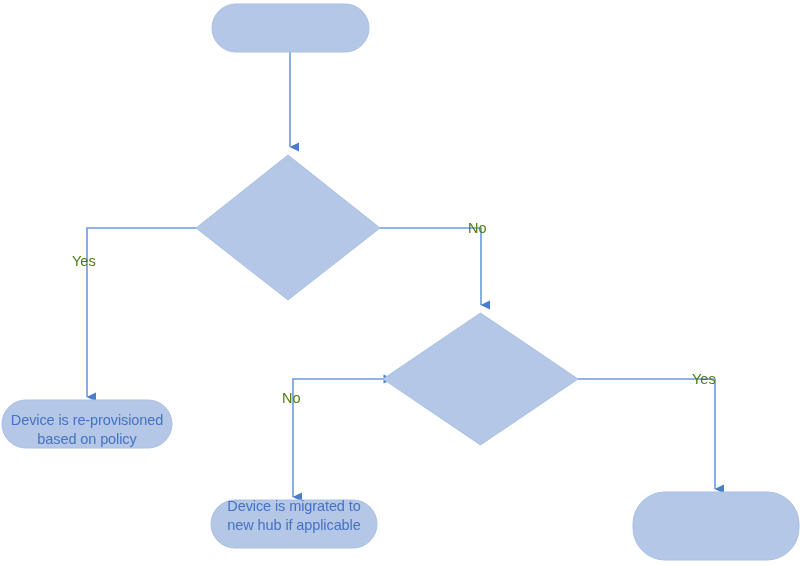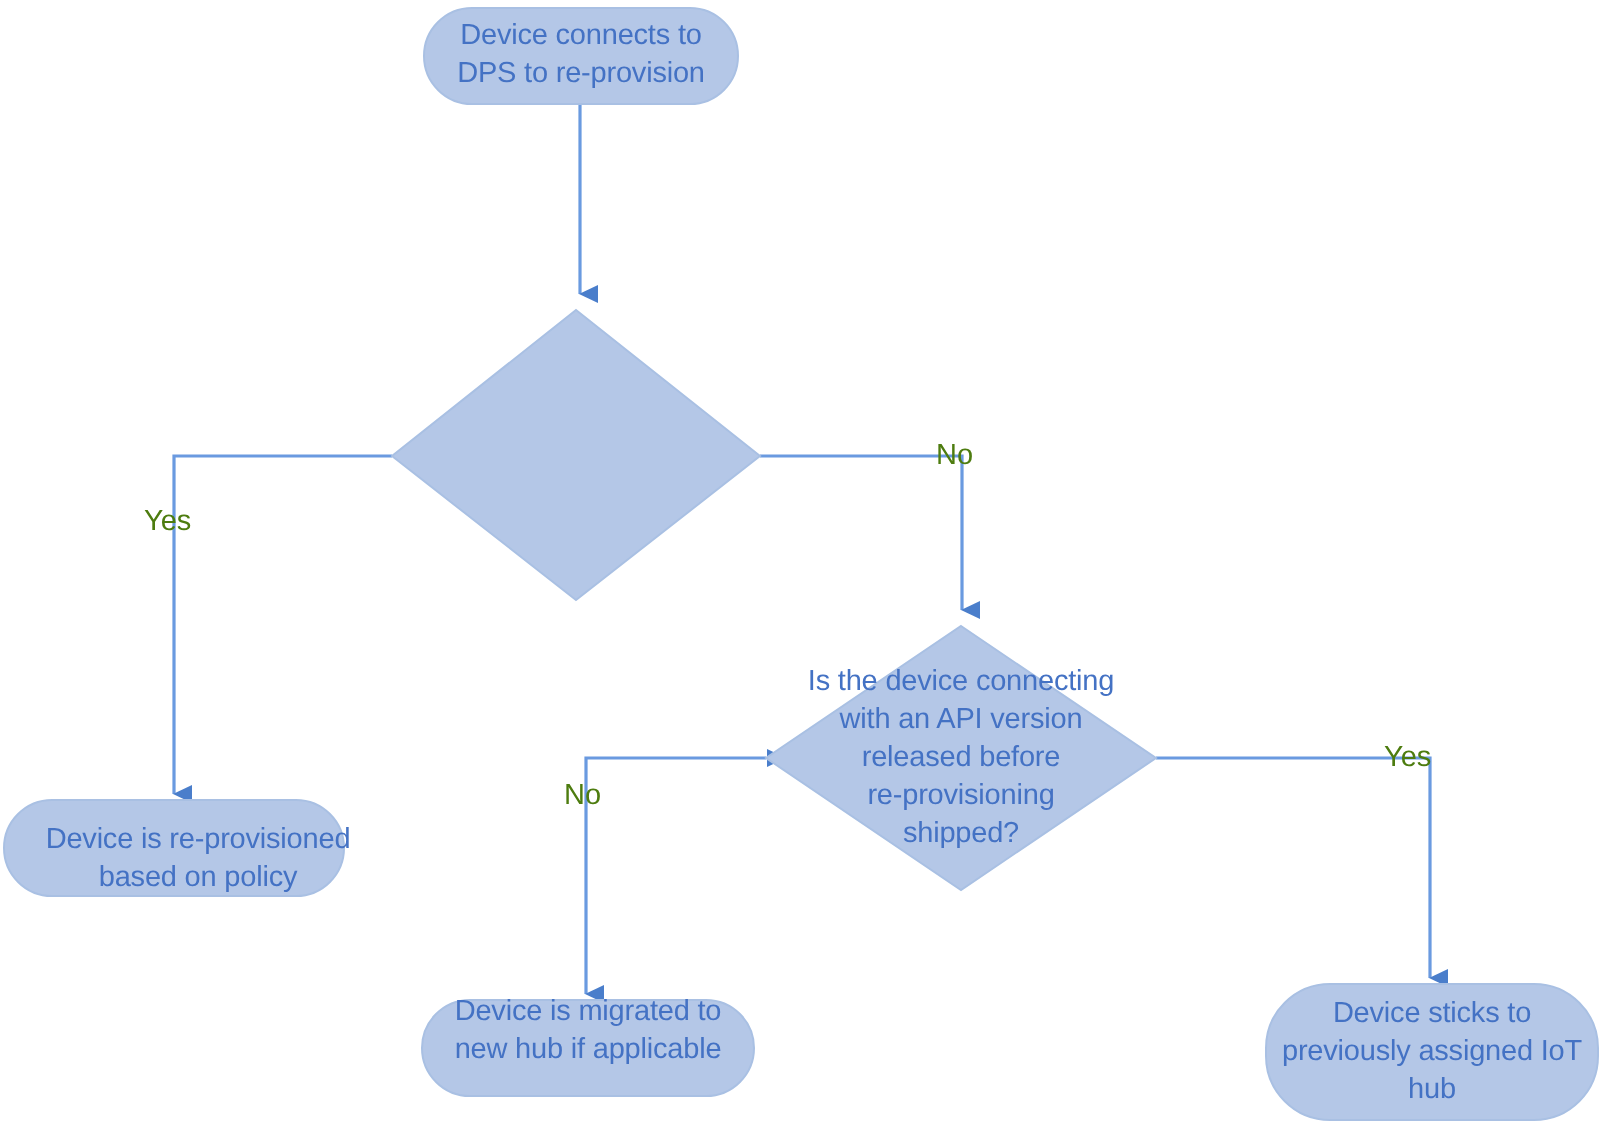--- a/index.html
+++ b/index.html
@@ -87,39 +87,29 @@
       <polygon points="480.5,313 578,379 480.5,445 383,379" fill="#b4c7e7"></polygon>
 
       <rect x="2" y="400" width="170" height="48" rx="24" ry="24" fill="#b4c7e7"></rect>
 
       <rect x="211" y="500" width="166" height="48" rx="24" ry="24" fill="#b4c7e7"></rect>
 
       <rect x="633" y="492" width="166" height="68" rx="32" ry="32" fill="#b4c7e7"></rect>
     </g>
   </svg>
 
-  <div class="node-text" style="left:212px; top:4px; width:157px; height:48px;">Device connects to
-DPS to re-provision</div>
 
 
-  <div class="node-text" style="left:380px; top:330px; width:201px; height:98px;">Is the device connecting
-with an API version
-released before
-re-provisioning
-shipped?</div>
 
-  <div class="node-text" style="left:14px; top:400px; width:170px; height:60px;">Device is re-provisioned
+  <div class="node-text" style="left:2px; top:400px; width:170px; height:60px;">Device is re-provisioned
 based on policy</div>
 
   <div class="node-text" style="left:211px; top:500px; width:166px; height:32px;">Device is migrated to
 new hub if applicable</div>
 
-  <div class="node-text" style="left:633px; top:492px; width:166px; height:68px;">Device sticks to
-previously assigned IoT
-hub</div>
 
   <div class="edge-label" style="left:72px; top:253px;">Yes</div>
 
   <div class="edge-label" style="left:468px; top:220px;">No</div>
 
   <div class="edge-label" style="left:282px; top:390px;">No</div>
 
   <div class="edge-label" style="left:692px; top:371px;">Yes</div>
 
 </div>

